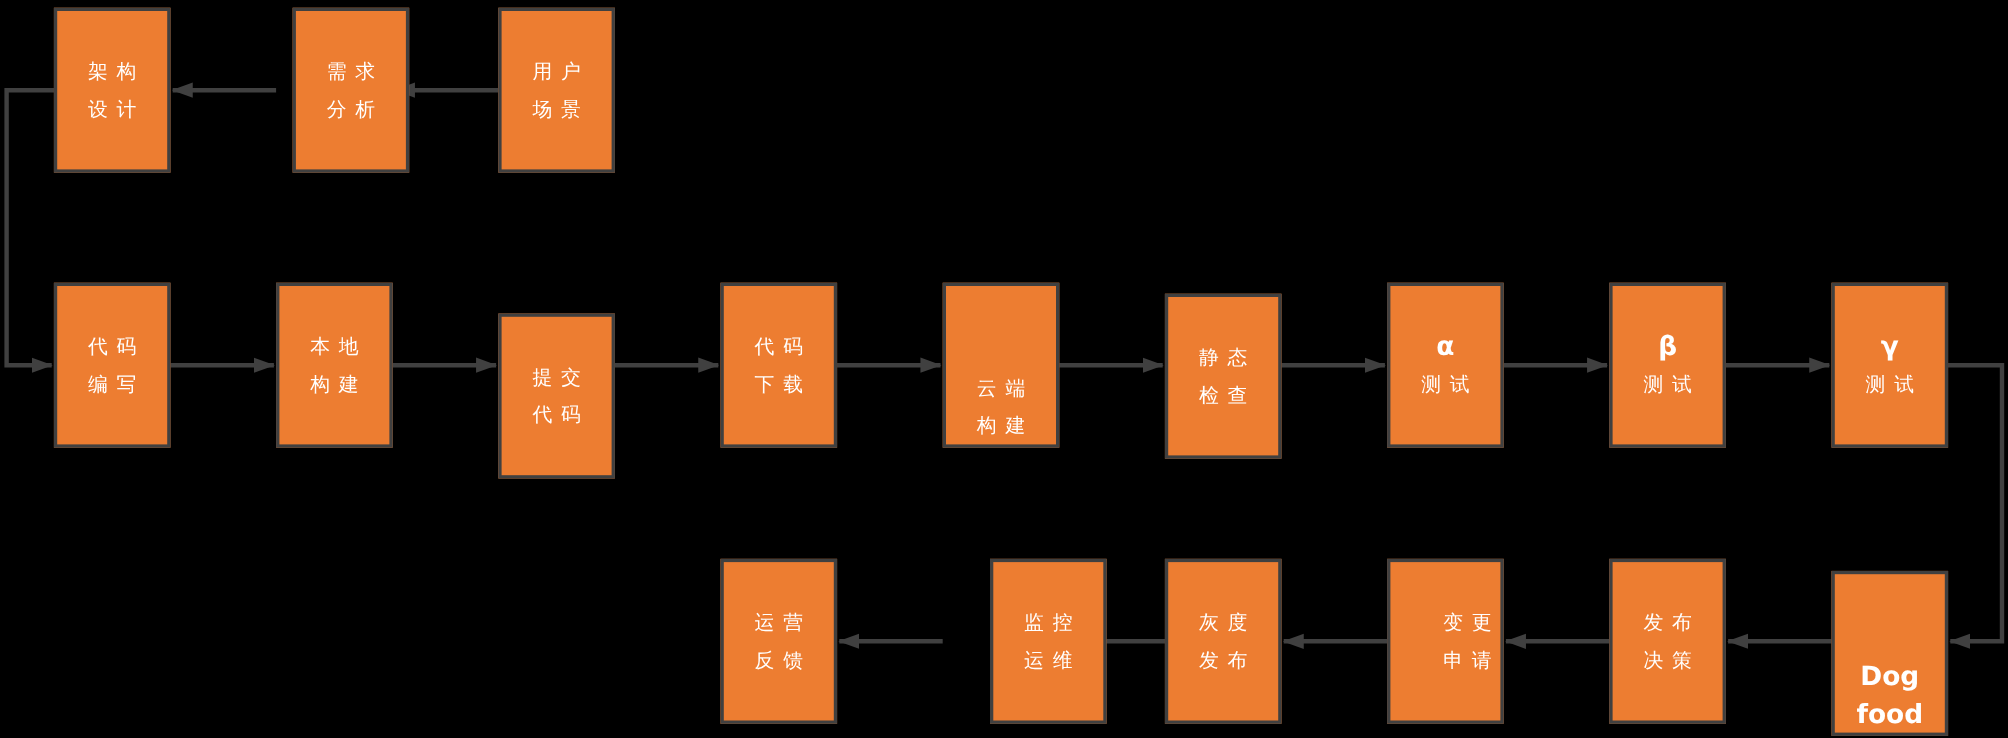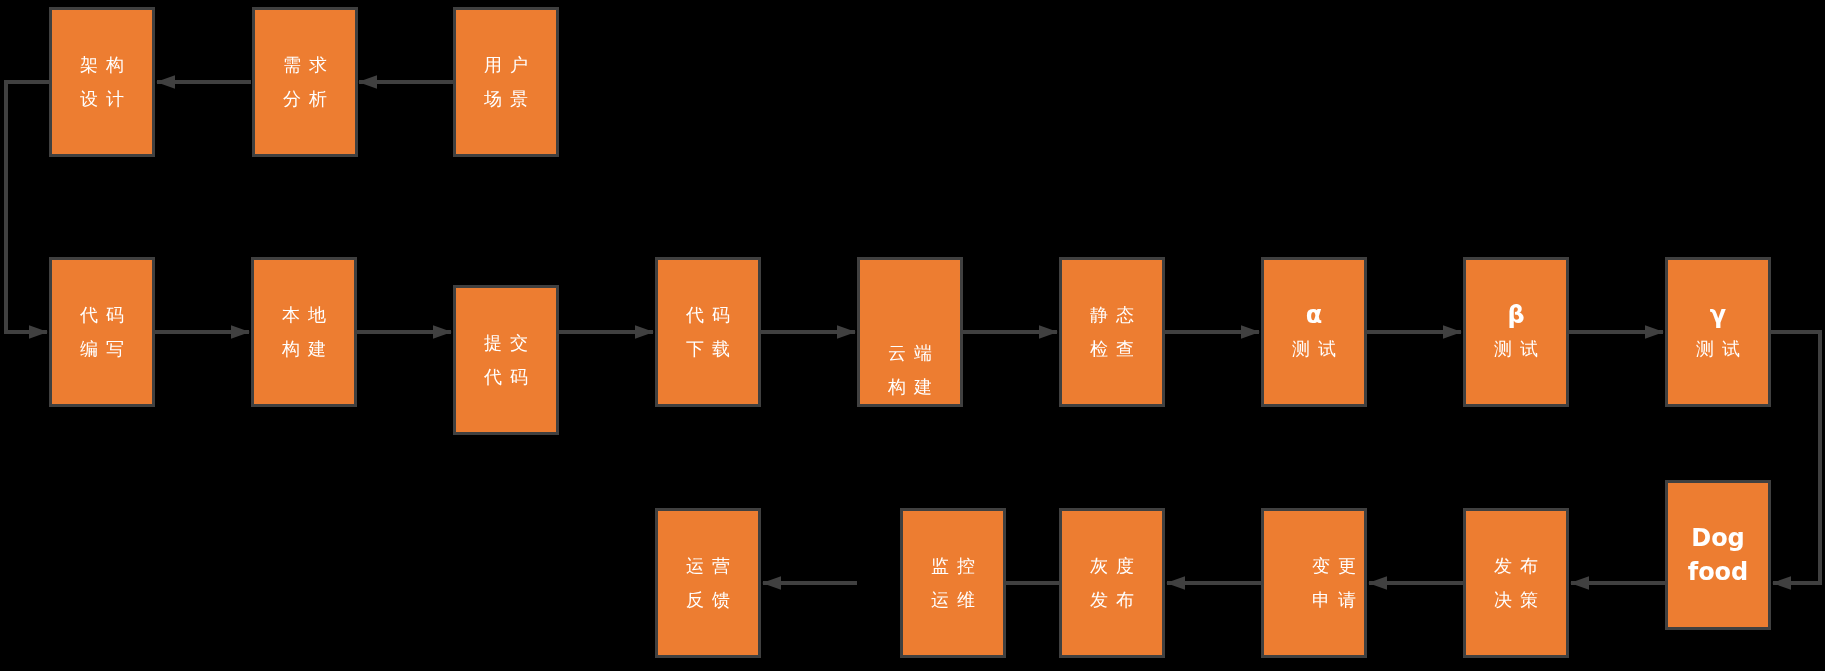--- a/index.html
+++ b/index.html
@@ -79,21 +79,21 @@
         <path d="M 1261 583 L 1167 583" class="edge-path" marker-end="url(#arrowhead)"></path>
         <path d="M 1059 583 L 965 583" class="edge-path" marker-end="url(#arrowhead)"></path>
         <path d="M 857 583 L 763 583" class="edge-path" marker-end="url(#arrowhead)"></path>
       </g>
   </svg>
   <div id="nodes">
       <div class="flow-node" style="left: 453px; top: 7px;">
         <div class="node-line-cjk">用户</div>
         <div class="node-line-cjk">场景</div>
       </div>
-      <div class="flow-node" style="left: 252px; top: 7px;">
+      <div class="flow-node" style="left: 266px; top: 7px;">
         <div class="node-line-cjk">需求</div>
         <div class="node-line-cjk">分析</div>
       </div>
       <div class="flow-node" style="left: 49px; top: 7px;">
         <div class="node-line-cjk">架构</div>
         <div class="node-line-cjk">设计</div>
       </div>
       <div class="flow-node" style="left: 49px; top: 257px;">
         <div class="node-line-cjk">代码</div>
         <div class="node-line-cjk">编写</div>
@@ -107,37 +107,37 @@
         <div class="node-line-cjk">代码</div>
       </div>
       <div class="flow-node" style="left: 655px; top: 257px;">
         <div class="node-line-cjk">代码</div>
         <div class="node-line-cjk">下载</div>
       </div>
       <div class="flow-node" style="left: 857px; top: 257px; justify-content: flex-end;">
         <div class="node-line-cjk">云端</div>
         <div class="node-line-cjk">构建</div>
       </div>
-      <div class="flow-node" style="left: 1059px; top: 257px;">
+      <div class="flow-node" style="left: 1059px; top: 267px;">
         <div class="node-line-cjk">静态</div>
         <div class="node-line-cjk">检查</div>
       </div>
       <div class="flow-node" style="left: 1261px; top: 257px;">
         <div class="node-line-latin">α</div>
         <div class="node-line-cjk">测试</div>
       </div>
       <div class="flow-node" style="left: 1463px; top: 257px;">
         <div class="node-line-latin">β</div>
         <div class="node-line-cjk">测试</div>
       </div>
       <div class="flow-node" style="left: 1665px; top: 257px;">
         <div class="node-line-latin">γ</div>
         <div class="node-line-cjk">测试</div>
       </div>
-      <div class="flow-node" style="left: 1665px; top: 480px;">
+      <div class="flow-node" style="left: 1665px; top: 519px; justify-content: flex-end;">
         <div class="node-line-latin">Dog</div>
         <div class="node-line-latin">food</div>
       </div>
       <div class="flow-node" style="left: 1463px; top: 508px;">
         <div class="node-line-cjk">发布</div>
         <div class="node-line-cjk">决策</div>
       </div>
       <div class="flow-node" style="left: 1261px; top: 508px; padding-left: 40px;">
         <div class="node-line-cjk">变更</div>
         <div class="node-line-cjk">申请</div>

